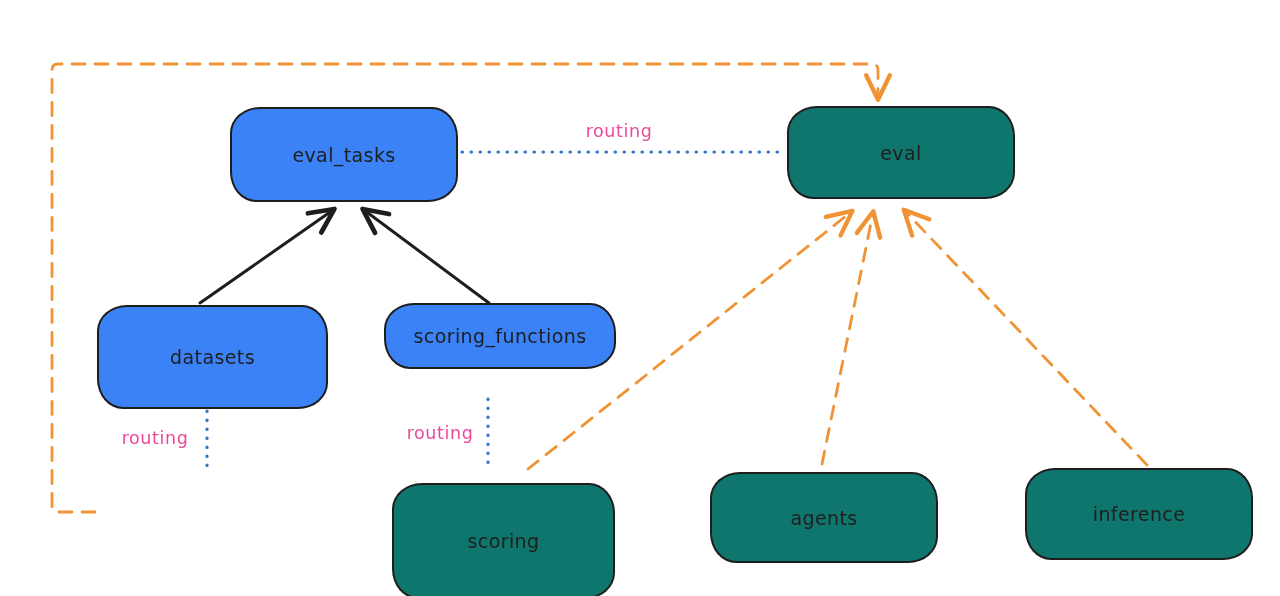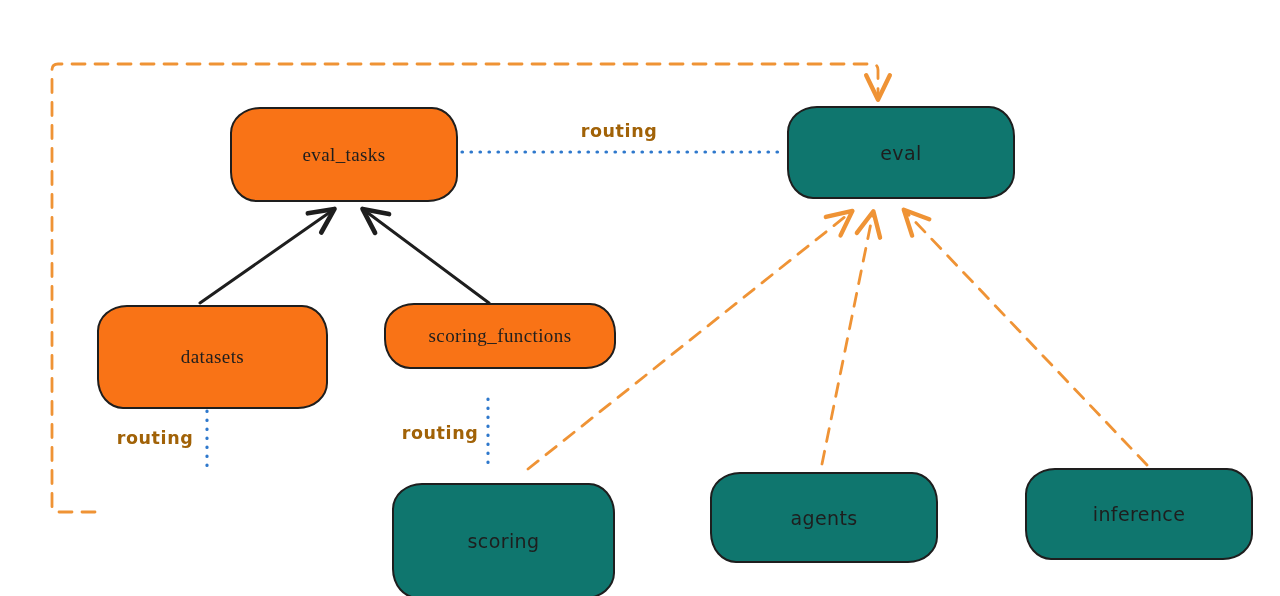--- a/index.html
+++ b/index.html
@@ -24,29 +24,29 @@
     display: flex;
     align-items: center;
     justify-content: center;
     border: 2.6px solid #1e1e1e;
     border-radius: 30px 26px 30px 26px / 26px 30px 26px 30px;
     box-sizing: border-box;
     font-size: 19px;
     letter-spacing: 0.4px;
     color: #1e1e1e;
   }
-  .node-blue  { background: #f97316; font-family: Liberation Serif, serif; }
+  .node-blue  { background: #3b82f6; }
   .node-green { background: #0f766e; }
   .node-label { white-space: nowrap; }
   .edge-label {
     position: absolute;
     transform: translate(-50%, -50%);
-    color: #a16207;
+    color: #ec4899;
     font-size: 17.5px;
-    font-weight: 700;
+    font-weight: 400;
     letter-spacing: 0.6px;
     white-space: nowrap;
   }
 </style>
 </head>
 <body>
 
 <div class="canvas">
 
   <svg class="edges-svg" viewBox="0 0 1280 596">

